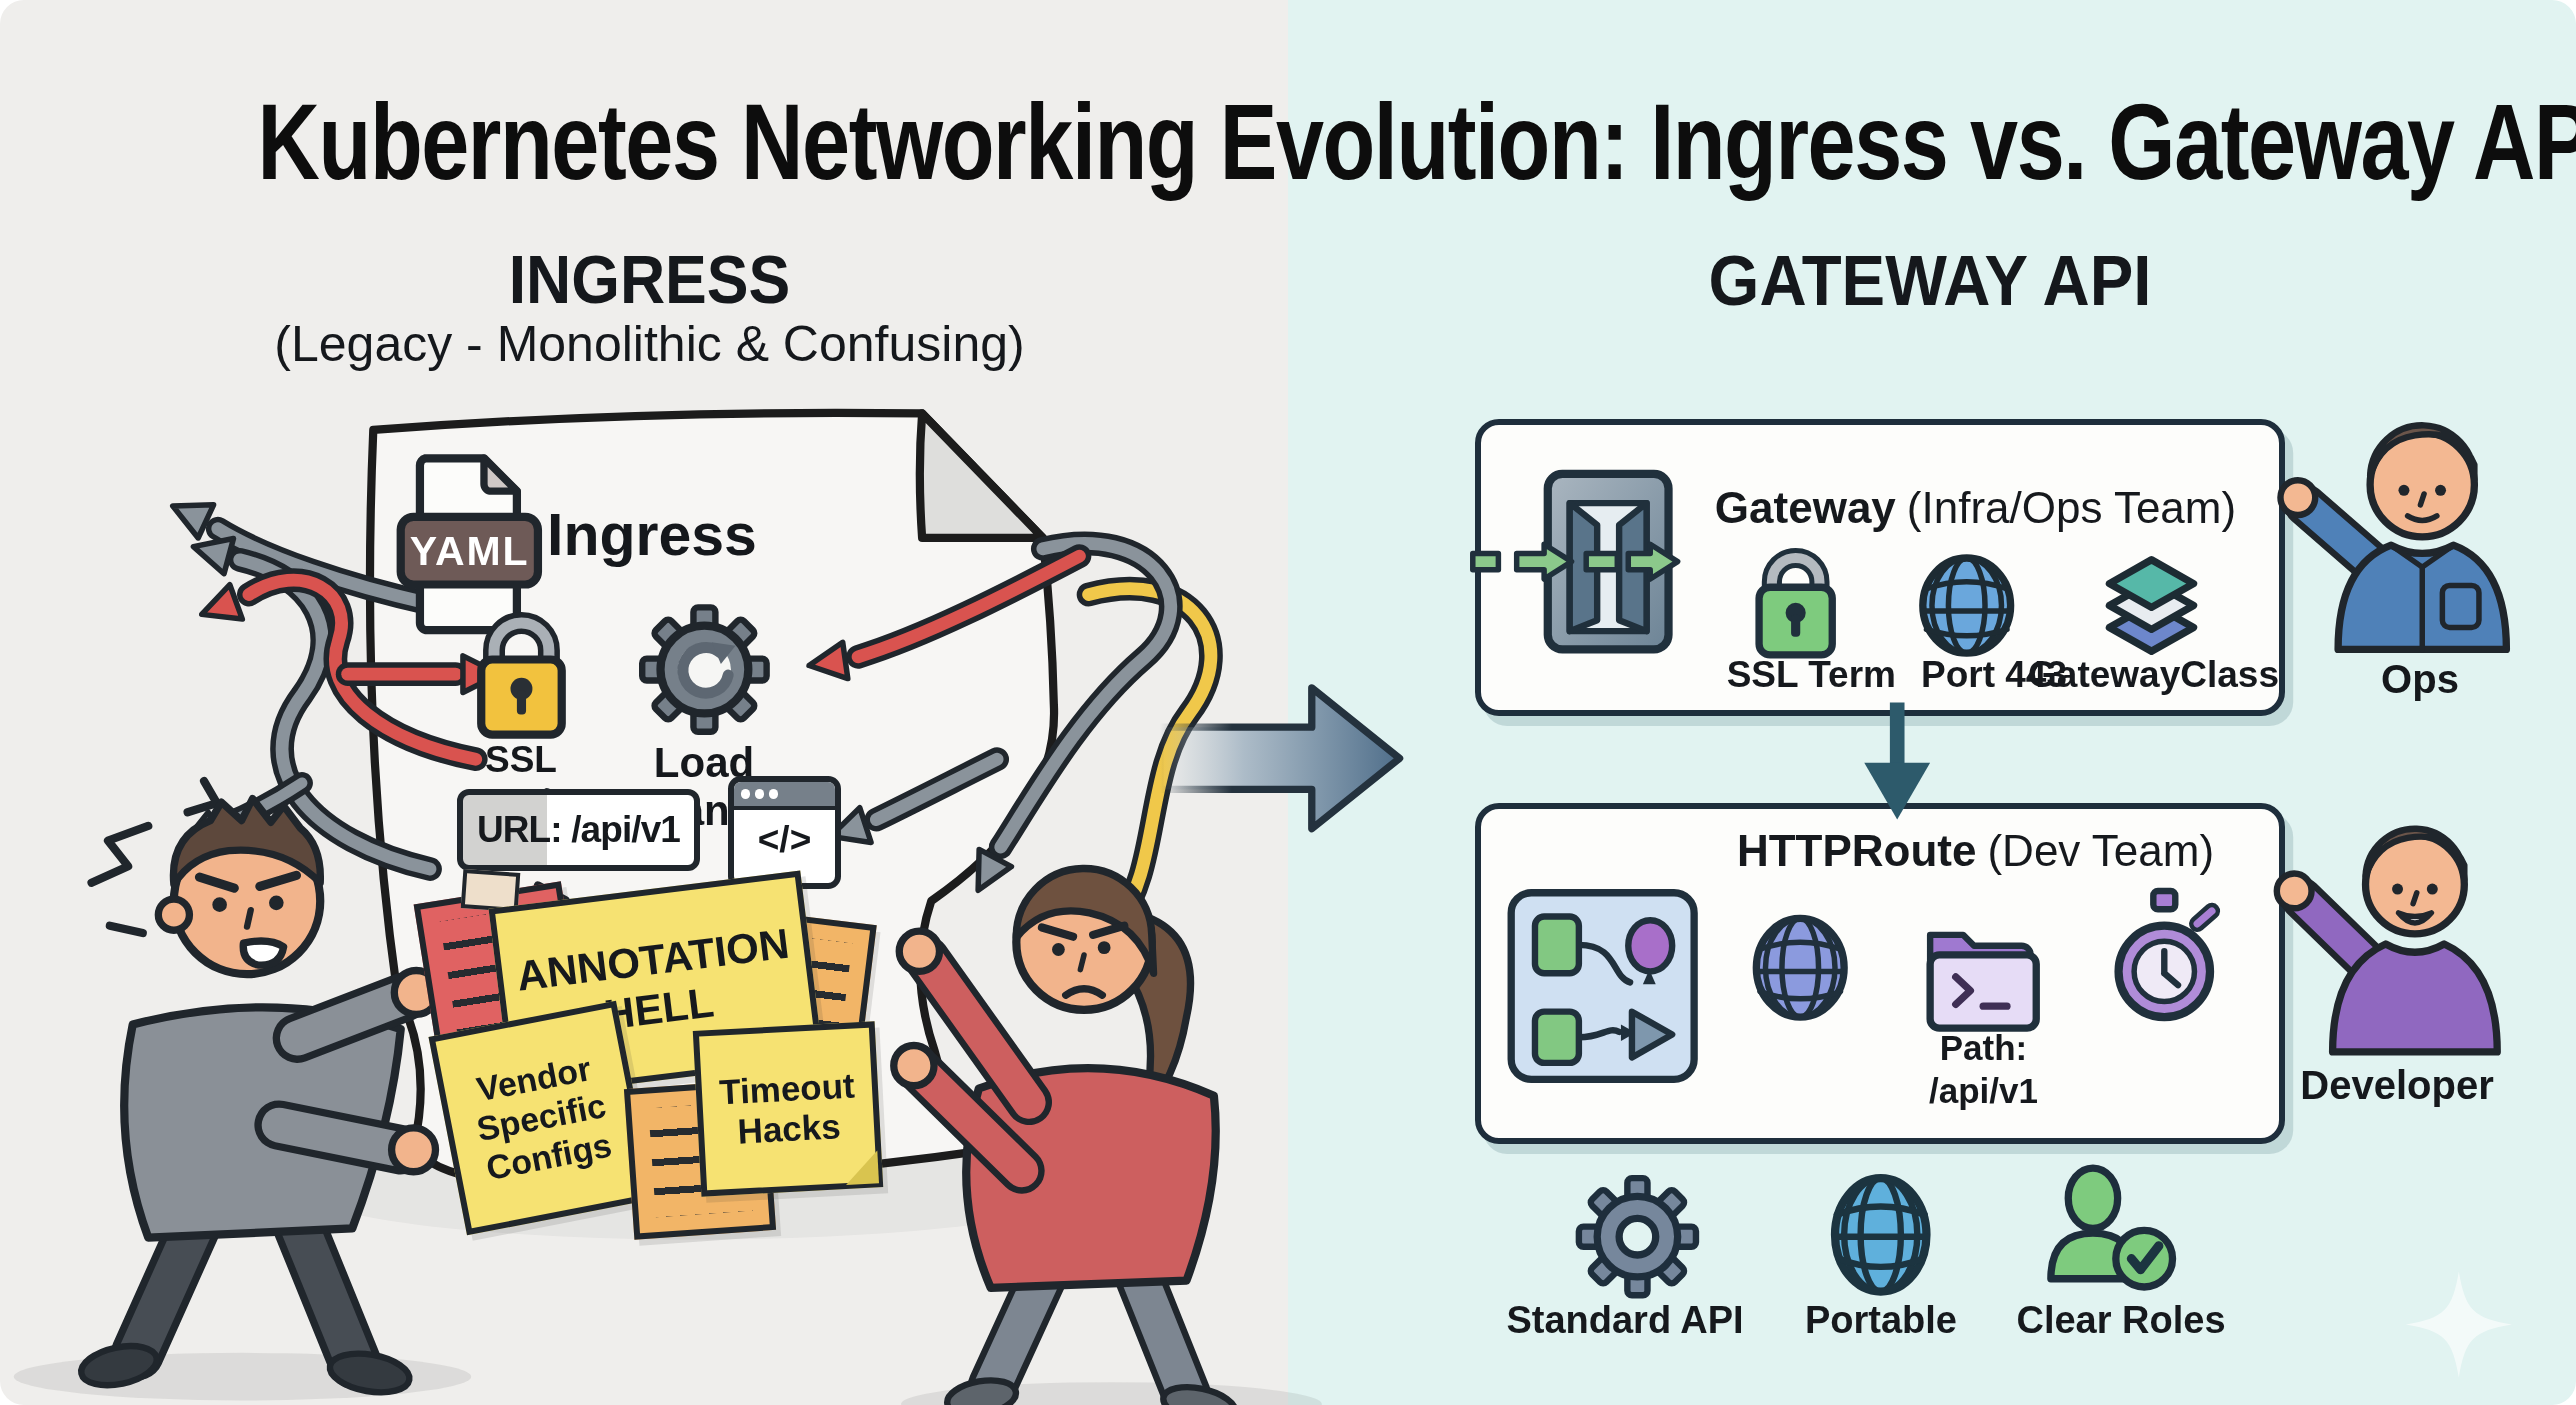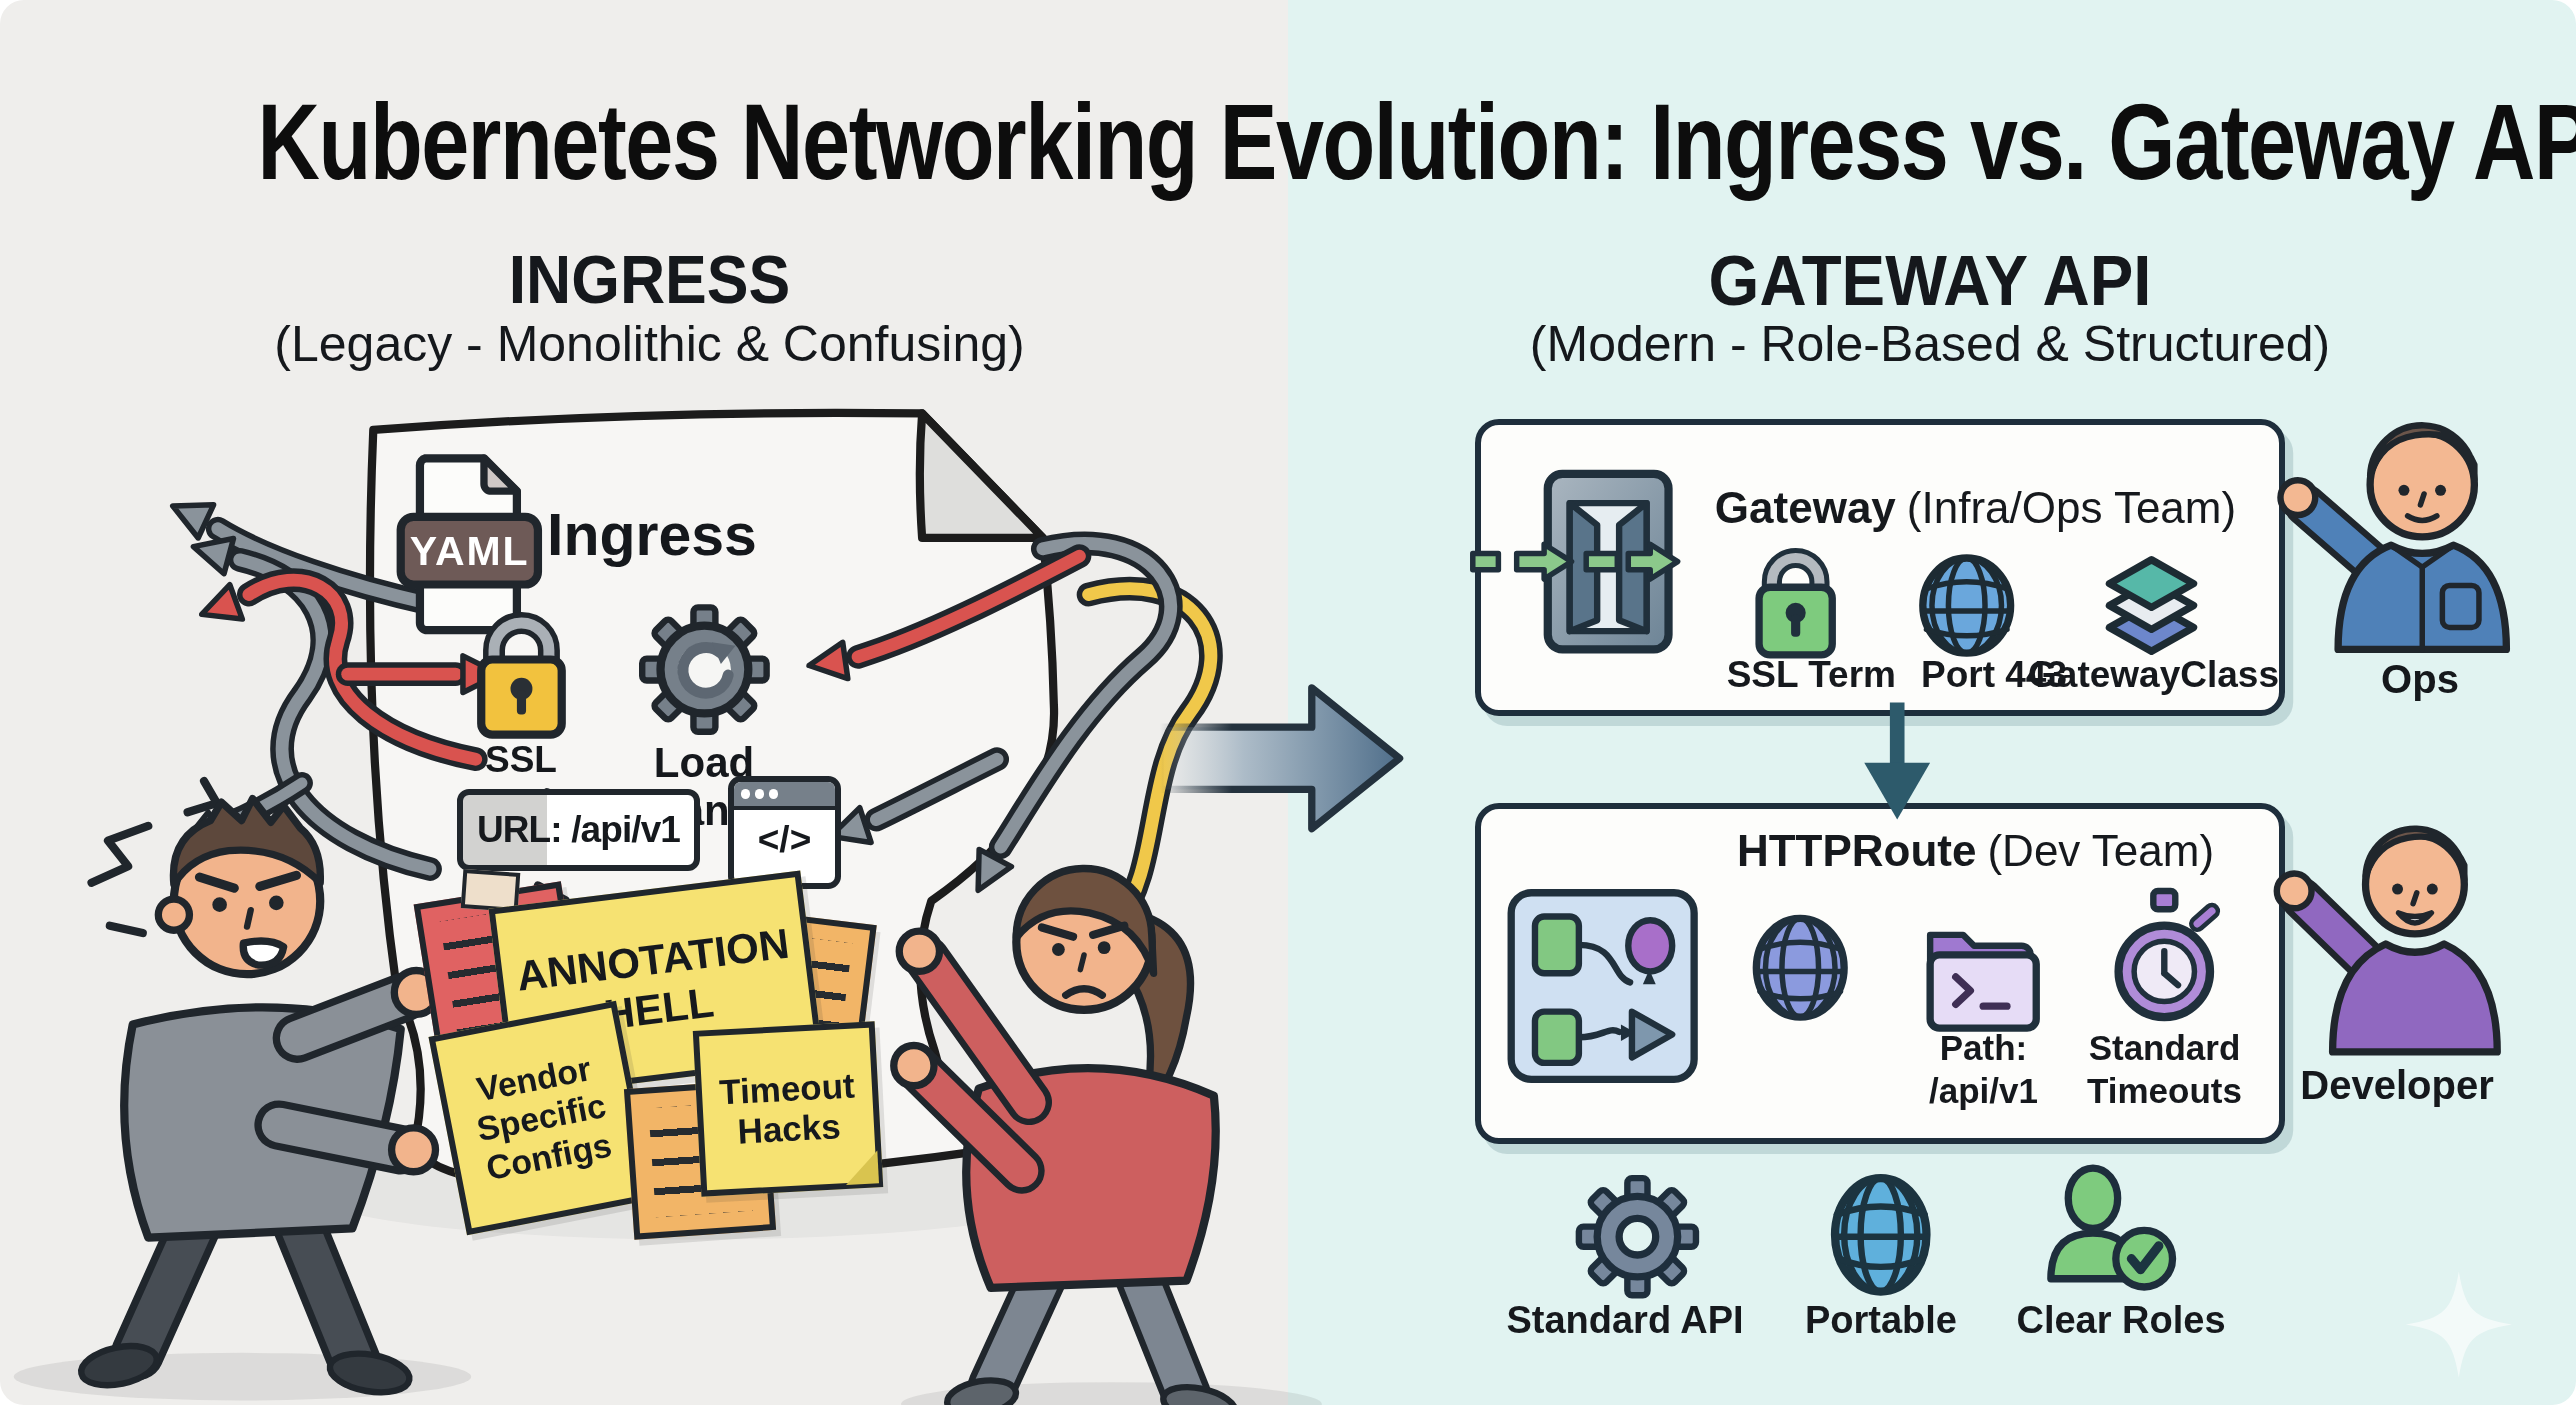--- a/index.html
+++ b/index.html
@@ -358,21 +358,20 @@
     </g>
 
     <path transform="translate(2688,1448)" d="M0,-58 C7,-16 16,-7 58,0 C16,7 7,16 0,58 C-7,16 -16,7 -58,0 C-16,-7 -7,-16 0,-58 Z" fill="#ffffff" opacity=".6"></path>
   </svg>
 
   <div class="txt z3" id="page-title">Kubernetes Networking Evolution: Ingress vs. Gateway API</div>
 
   <div class="txt z3 sec-head" id="ingress-head">INGRESS</div>
   <div class="txt z3" id="ingress-sub">(Legacy - Monolithic &amp; Confusing)</div>
   <div class="txt z3 sec-head" id="gateway-head">GATEWAY API</div>
-  <div class="txt z3" id="gateway-sub">(Modern - Role-Based &amp; Structured)</div>
 
   <div class="txt z3" id="yaml-badge-text">YAML</div>
   <div class="txt z3" id="doc-title">Ingress</div>
   <div class="txt z3" id="ssl-label">SSL</div>
   <div class="txt z3" id="lb-label">Load Balancer</div>
 
   <div class="abs z3" id="url-pill">
     <span>URL: /api/v1</span>
   </div>
 
@@ -422,24 +421,20 @@
   <div class="icon-label z3" id="gw-item-1">Port 443</div>
   <div class="icon-label z3" id="gw-item-2">GatewayClass</div>
 
   <div class="box-title z3" id="hr-title">
     <span class="b">HTTPRoute</span><span class="s">(Dev Team)</span>
   </div>
   <div class="two-line z3" id="hr-item-1">
     <div>Path:</div>
     <div>/api/v1</div>
   </div>
-  <div class="two-line z3" id="hr-item-2">
-    <div>Standard</div>
-    <div>Timeouts</div>
-  </div>
 
   <div class="txt z3" id="ops-label">Ops</div>
   <div class="txt z3" id="dev-label">Developer</div>
 
   <div class="benefit-label z3" id="benefit-0">Standard API</div>
   <div class="benefit-label z3" id="benefit-1">Portable</div>
   <div class="benefit-label z3" id="benefit-2">Clear Roles</div>
 
 </div>
 

